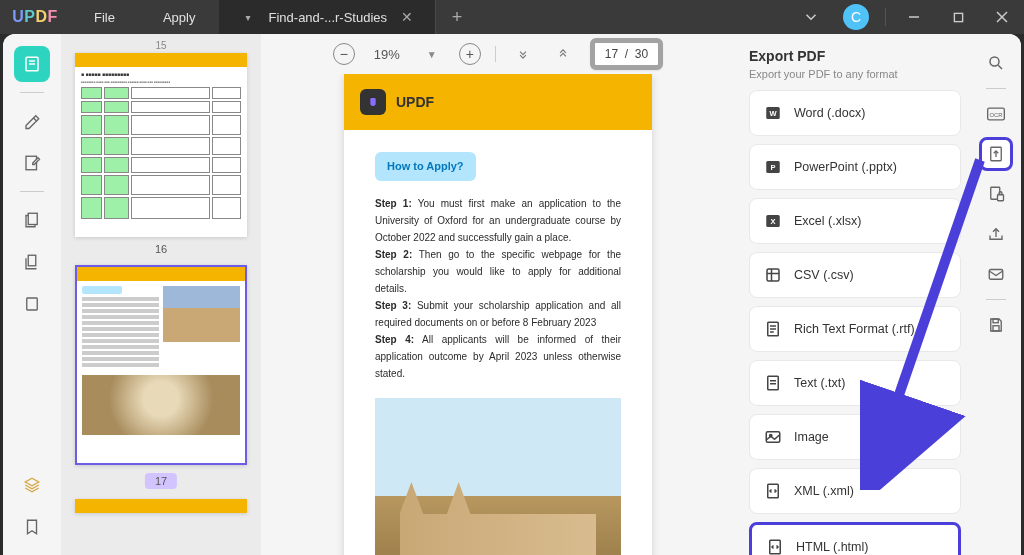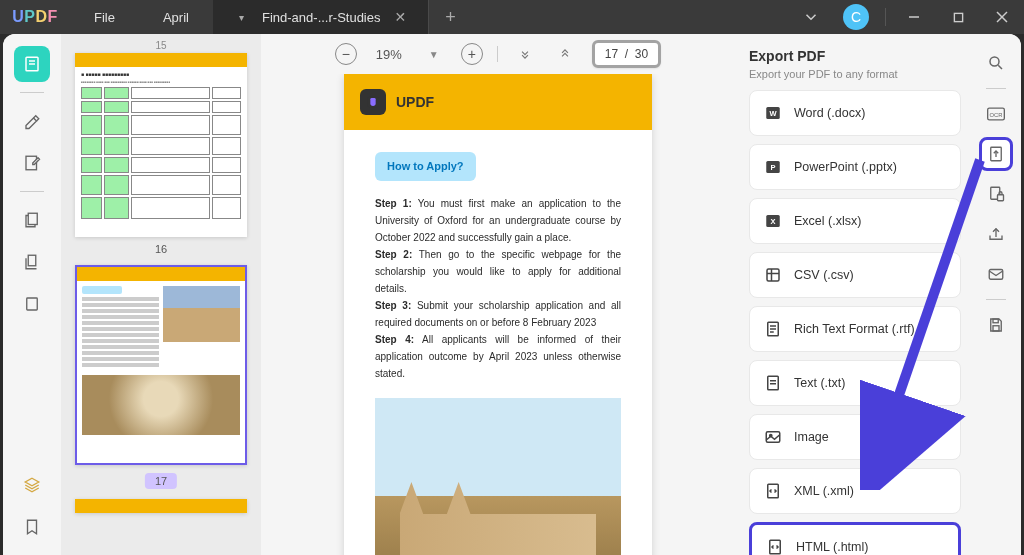--- a/index.html
+++ b/index.html
@@ -41,21 +41,21 @@
 .thumb-17 .t-img1 { background: linear-gradient(180deg, #9db8d8 40%, #c9a876 40%); height: 56px; }
 .thumb-17 .t-img2 { height: 60px; background: radial-gradient(circle at 50% 40%, #e8d9b8 20%, #a88c5c 60%); grid-column: 1/3; margin-top: 2px;}
 .thumb-label { text-align: center; font-size: 11px; color: #555; margin-bottom: 10px; }
 .thumb-label.active { display: inline-block; background: #d1c4ff; padding: 2px 10px; border-radius: 4px; margin-left: 50%; transform: translateX(-50%); }
 
 .main-view { flex: 1; background: #f5f5f5; display: flex; flex-direction: column; overflow: hidden; }
 .toolbar { height: 40px; display: flex; align-items: center; justify-content: center; gap: 14px; font-size: 13px; color: #555; flex-shrink: 0; }
 .tb-btn { width: 26px; height: 26px; display: flex; align-items: center; justify-content: center; border-radius: 4px; }
 .tb-btn.ring { border: 1.5px solid #888; border-radius: 50%; width: 22px; height: 22px; font-size: 14px; line-height: 1; }
 .zoom-label { min-width: 36px; text-align: center; }
-.page-input { background: white; border: 3px solid #a3a3a3; border-radius: 6px; padding: 4px 10px; font-size: 12px; color: #444; box-shadow: 0 1px 2px rgba(0,0,0,.08); }
+.page-input { background: white; border: 5px solid #a3a3a3; border-radius: 6px; padding: 4px 10px; font-size: 12px; color: #444; box-shadow: 0 1px 2px rgba(0,0,0,.08); }
 
 .page-scroll { flex: 1; overflow: auto; padding: 0 20px; }
 .page { width: 308px; margin: 0 auto 20px; background: white; box-shadow: 0 2px 8px rgba(0,0,0,.15); }
 .page-header { height: 56px; background: #f4b400; display: flex; align-items: center; padding: 0 16px; gap: 10px; }
 .page-logo-box { width: 26px; height: 26px; background: #333; border-radius: 6px; display:flex;align-items:center;justify-content:center;}
 .page-logo-text { font-weight: bold; font-size: 14px; color: #333; }
 .page-body { padding: 22px 31px; display: flex; gap: 16px; flex-direction: column; }
 .page-text-col { flex: 0 0 58%; font-size: 10px; line-height: 17px; color: #2b2b2b; text-align: justify; }
 .apply-pill { background: #b3e5fc; padding: 6px 12px; border-radius: 6px; font-size: 11px; color: #0277bd; font-weight: 600; margin-bottom: 14px; display: inline-block; }
 .page-img-col { flex: 1; }
@@ -84,21 +84,21 @@
 <body>
 
 <div class="titlebar">
   <div class="logo-section">
     <span>U</span>
       <span>P</span>
       <span>D</span>
       <span>F</span>
   </div>
   <div class="menu-item">File</div>
-  <div class="menu-item">April</div>
+  <div class="menu-item">Apply</div>
   <div class="tab">
     <span class="tab-dropdown-arrow">▾</span>
     <span>Find-and-...r-Studies</span>
     <span class="tab-close">✕</span>
   </div>
   <div class="tab-add">+</div>
   <div class="spacer"></div>
   <div class="win-btn">
     <svg class="icon-svg" viewBox="0 0 24 24" fill="none" stroke="currentColor" stroke-width="2">
         <polyline points="6 9 12 15 18 9"></polyline>

